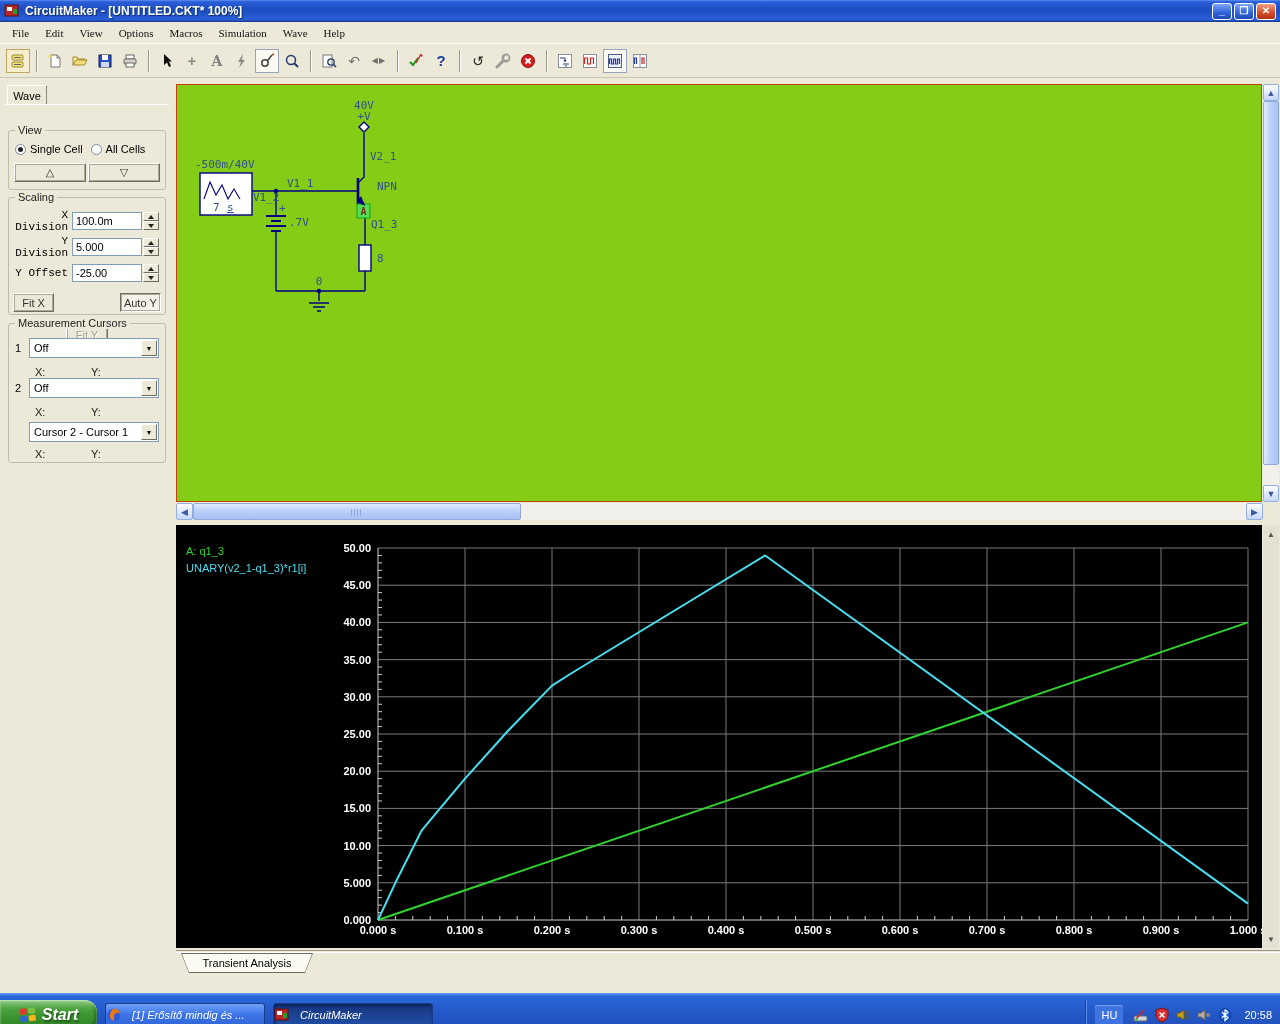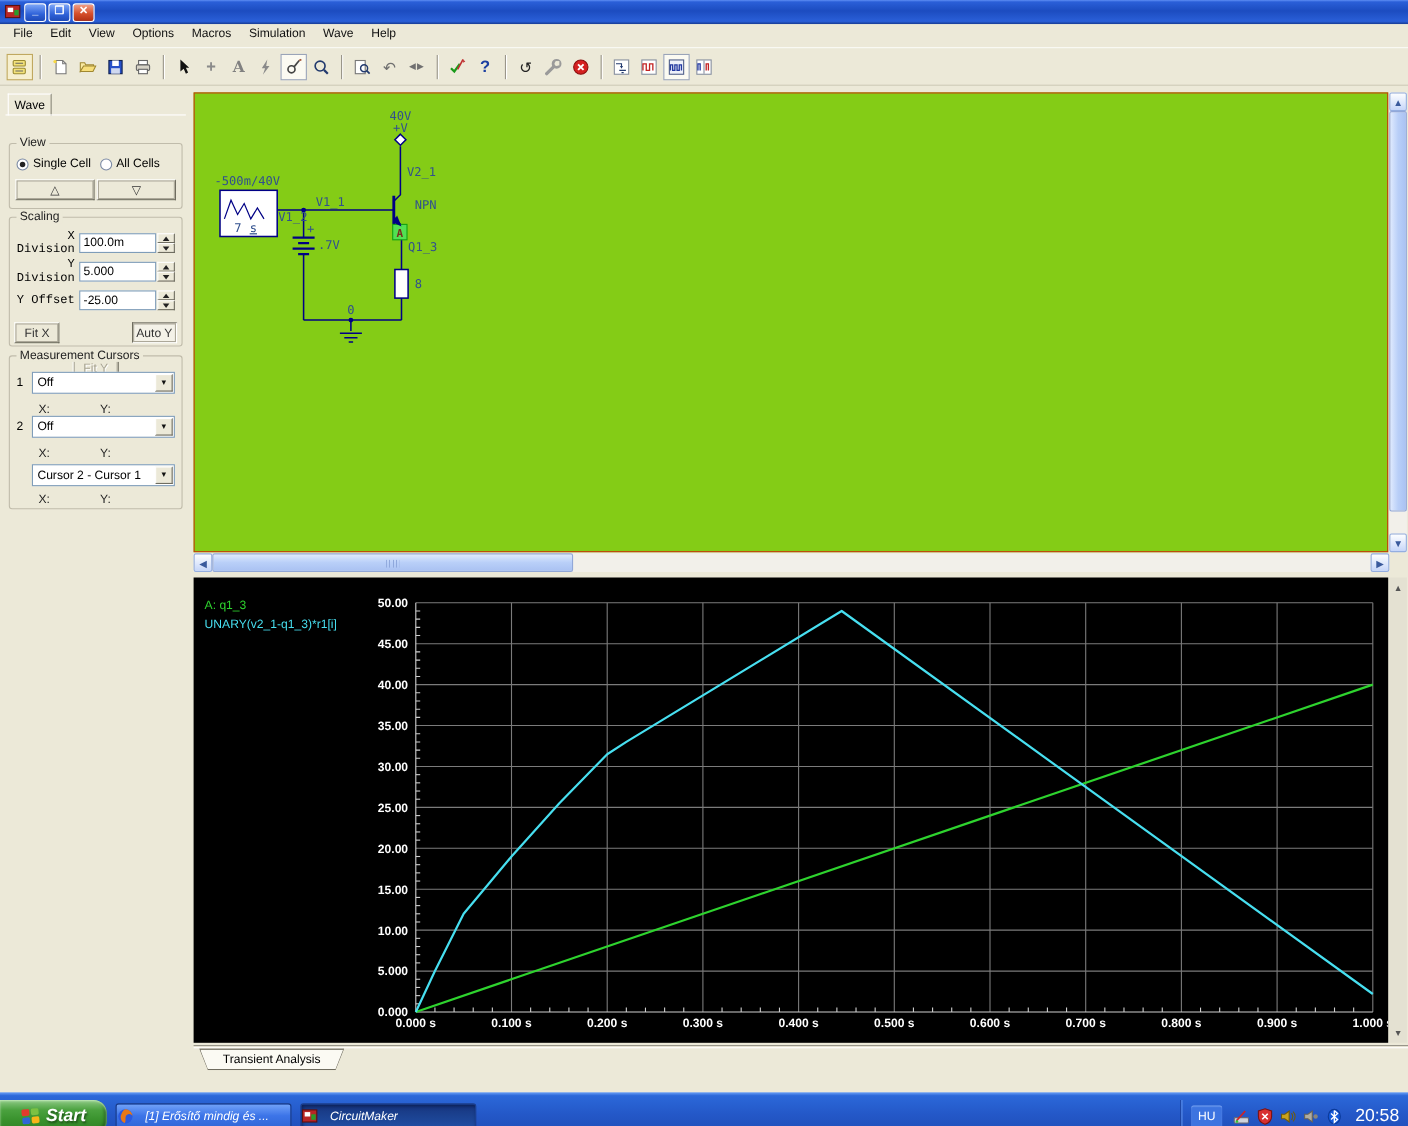--- a/index.html
+++ b/index.html
@@ -14,21 +14,21 @@
 #titlebar .ttl { color:#fff; font-weight:bold; font-size:12px; margin-left:5px;
   text-shadow:1px 1px 1px #0a2a6a; flex:1; white-space:nowrap; }
 .winbtn { width:20px; height:17px; margin-left:2px; border-radius:3px; border:1px solid #fff;
   display:flex; align-items:center; justify-content:center; color:#fff; font-size:10px; font-weight:bold;
   background:linear-gradient(180deg,#7da6f8,#2e61d8 60%,#1f4ab8); }
 .winbtn.close { background:linear-gradient(180deg,#f0a088,#d6502c 55%,#b23014); }
 .winbtn .glyph { line-height:10px; }
 
 
 #menubar { position:absolute; top:22px; left:0; width:1280px; height:22px; background:#ece9d8;
-  display:flex; padding-left:4px; border-bottom:1px solid #fff; }
+  display:flex; align-items:center; padding-left:4px; border-bottom:1px solid #fff;font-family:Liberation Serif, serif; }
 .menu-item { padding:3px 8px; color:#111; }
 
 
 #toolbar { position:absolute; top:44px; left:0; width:1280px; height:34px; background:#ece9d8;
   display:flex; align-items:center; padding-left:6px; border-bottom:1px solid #c9c5b2; }
 .tool { width:24px; height:24px; display:flex; align-items:center; justify-content:center;
   border:1px solid transparent; margin-right:1px; color:#555; }
 .tool.active { background:#f6efcf; border:1px solid #c0a860; }
 .tool.active2 { background:#fbfaf2; border:1px solid #9aa4b8; }
 .tb-sep { width:2px; height:22px; border-left:1px solid #9a968a; border-right:1px solid #fff; margin:0 5px; }
@@ -139,36 +139,37 @@
 .task { height:25px; margin-left:8px; width:160px; border-radius:3px; border:1px solid #1b3c88;
   background:linear-gradient(180deg,#71a2f8,#3c74e8 45%,#2e64d4); color:#fff; display:flex; align-items:center;
   padding:0 0; gap:5px;font-style:italic; }
 .task.active { background:linear-gradient(180deg,#17357e,#1c4494 55%,#2050a8); box-shadow:inset 1px 2px 3px #0c2158; }
 .task .tlabel { white-space:nowrap; overflow:hidden; text-overflow:ellipsis; font-size:11px; }
 #tray { margin-left:auto; height:31px; display:flex; align-items:center; padding-right:8px;
   border-left:1px solid #5b8ee8; box-shadow:-1px 0 0 #1a3f96; padding-left:8px;text-align:right; }
 #lang-box { width:28px; height:20px; background:#3d74e0; border-radius:2px; color:#fff; display:flex;
   align-items:center; justify-content:center; margin-right:10px; box-shadow:inset 0 1px 1px #7aa4f0; }
 .tray-icon { width:16px; height:16px; margin-right:5px; }
-#clock { color:#fff; font-size:16px; margin-left:6px; }
+#clock { color:#fff; font-size:11px; margin-left:6px; }
 
 
 .sch-txt { font-family:"DejaVu Sans Mono",monospace; font-size:11px; fill:#31508e; }
 </style>
 </head>
 <body>
 
 <div id="app">
 
   <div id="titlebar">
     <svg width="16" height="16">
       <rect x="1" y="2" width="13" height="11" fill="#b82525" stroke="#5c1010"></rect>
       <rect x="3" y="4" width="5" height="4" fill="#fff"></rect>
       <rect x="9" y="6" width="4" height="5" fill="#2a9a2a"></rect>
     </svg>
+    <span class="ttl">CircuitMaker - [UNTITLED.CKT* 100%]</span>
     <div class="winbtn">
         <span class="glyph">_</span>
       </div>
     <div class="winbtn">
         <span class="glyph">❐</span>
       </div>
     <div class="winbtn close">
         <span class="glyph">✕</span>
       </div>
   </div>

